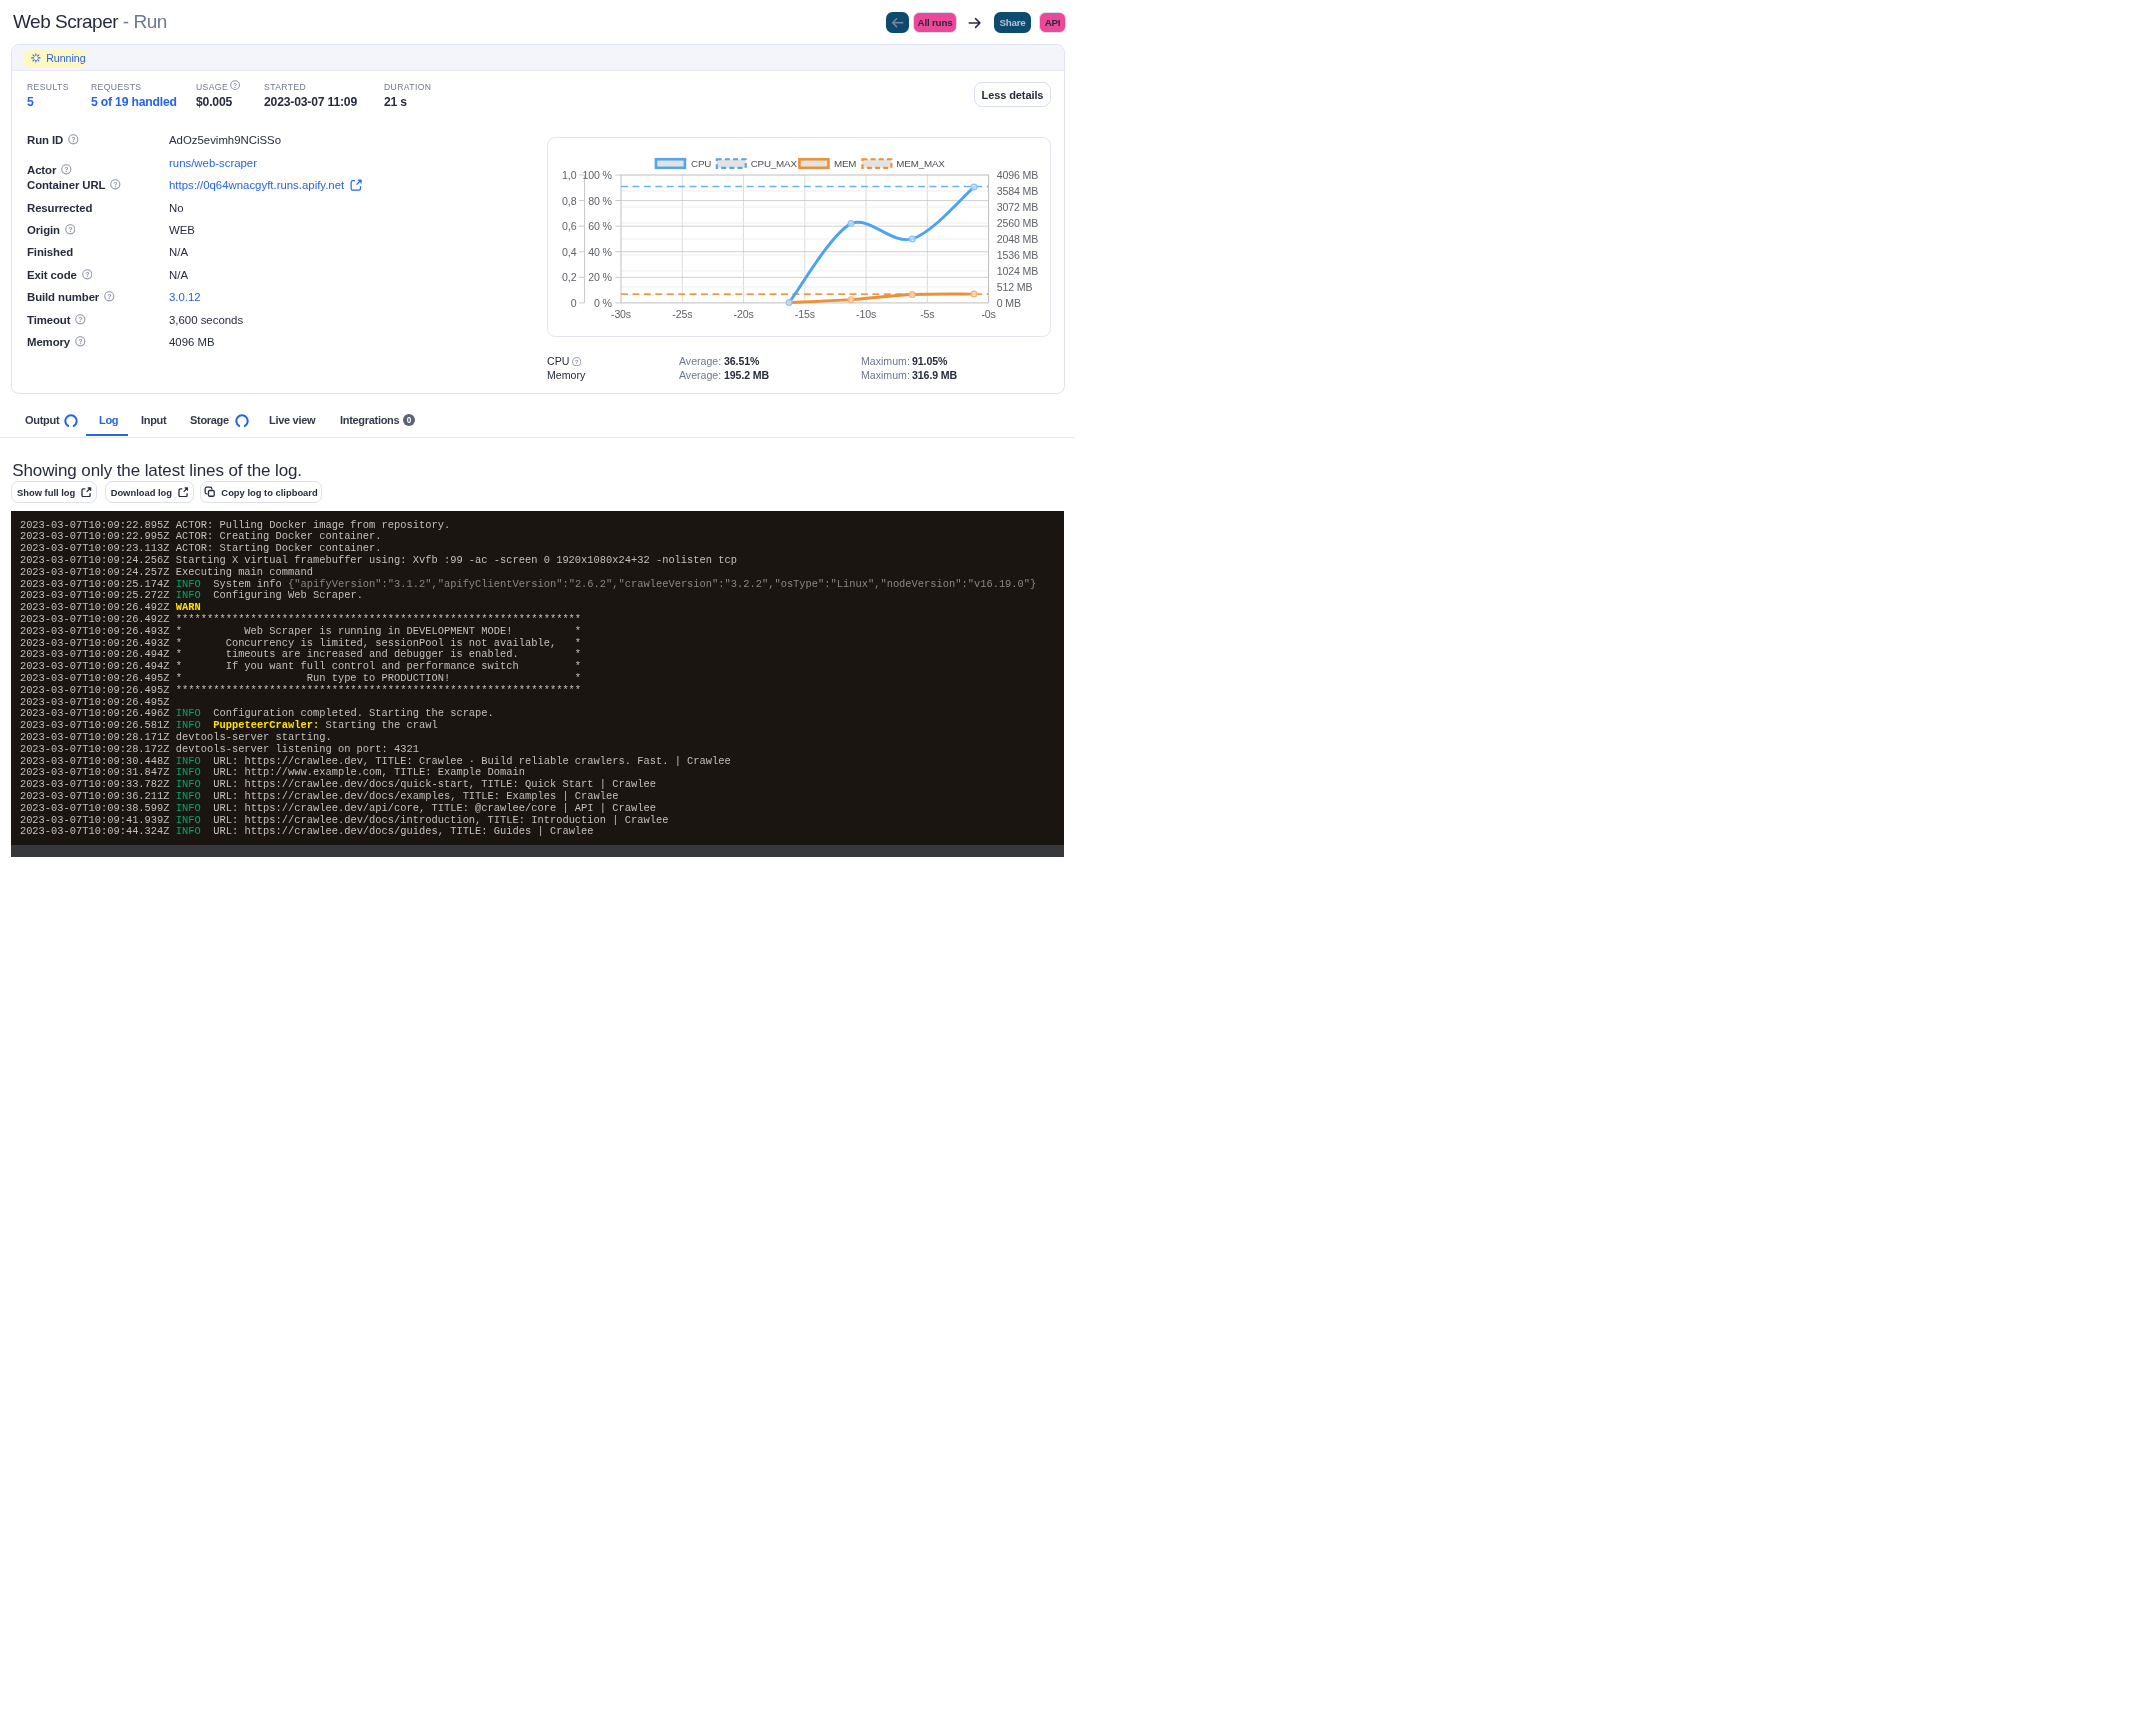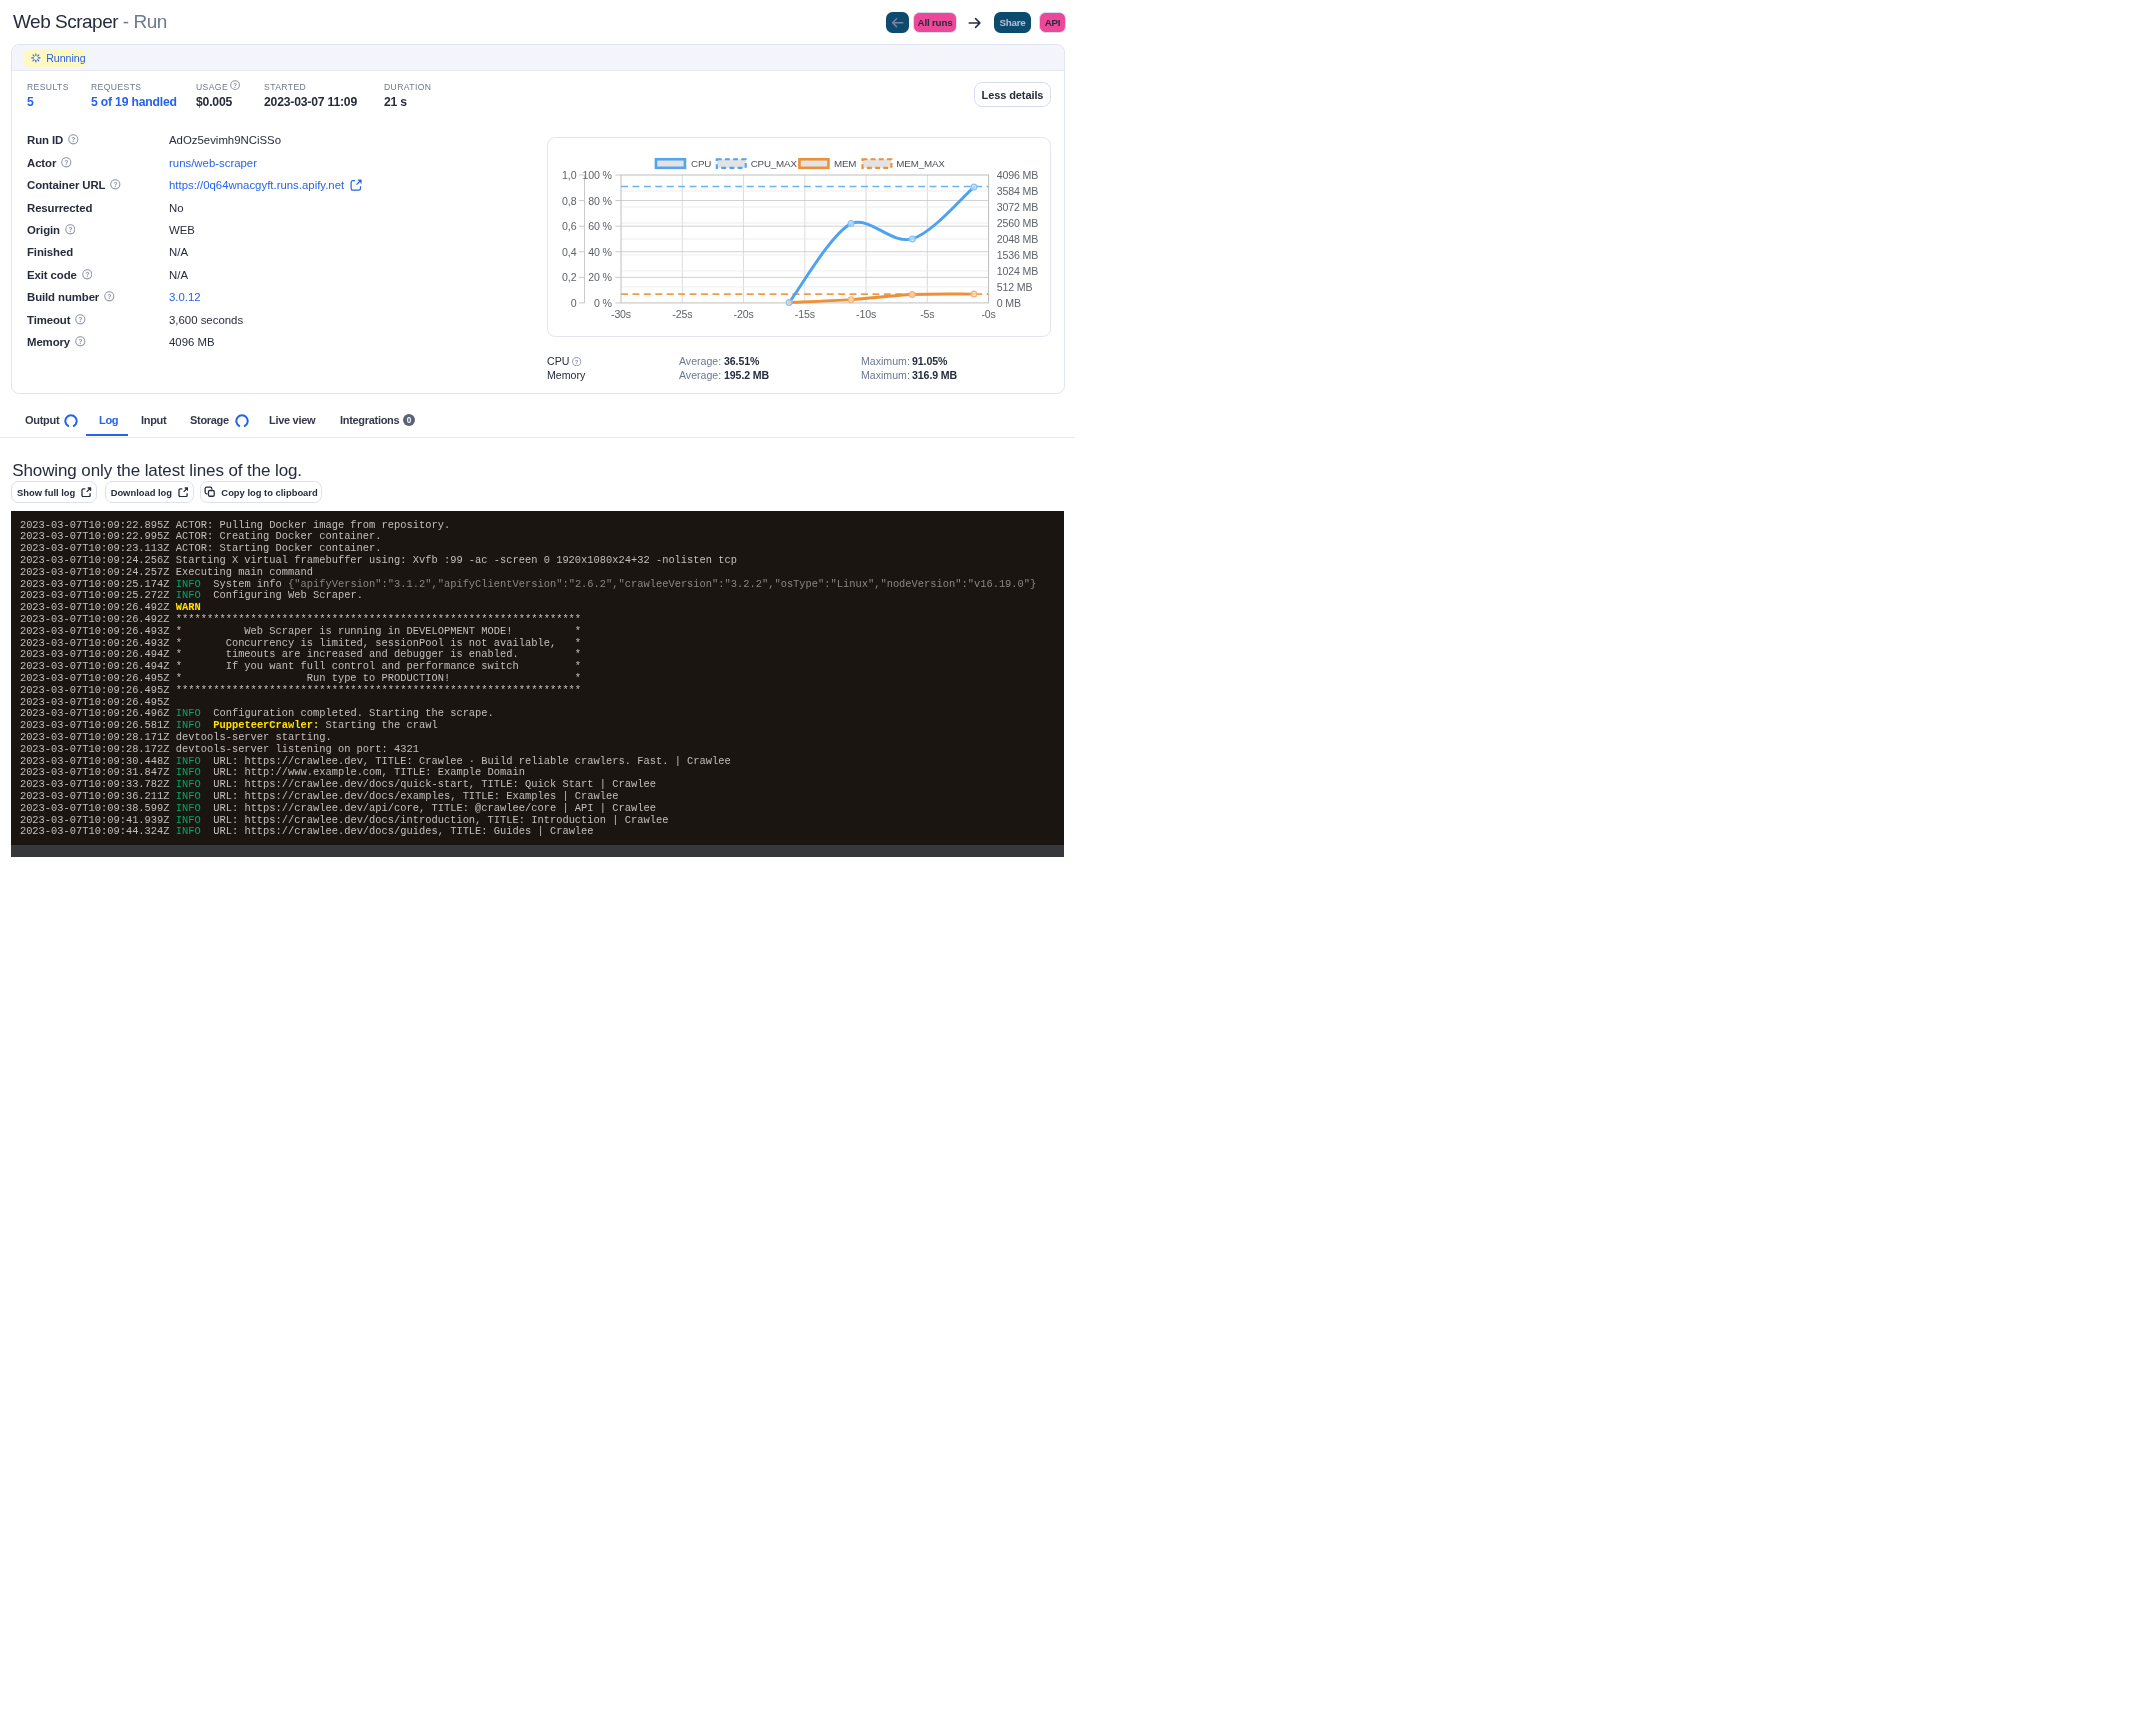--- a/index.html
+++ b/index.html
@@ -96,21 +96,21 @@
 <div class="drow" style="top:134px">
     <span class="dlab">Run ID</span>
     <svg class="qm" width="10.6" height="10.6" viewBox="0 0 13 13" style="font-size:14px">
       <circle cx="6.5" cy="6.5" r="5.6" fill="none" stroke="#8d94a8" stroke-width="1.3"></circle>
       <text x="6.5" y="9.6" font-size="8.6" font-weight="700" fill="#8d94a8" text-anchor="middle">?</text>
     </svg>
   </div>
 <div class="drow" style="left:169px;top:134px">
     <span>AdOz5evimh9NCiSSo</span>
   </div>
-<div class="drow" style="top:157px">
+<div class="drow" style="top:164px">
     <span class="dlab">Actor</span>
     <svg class="qm" width="10.6" height="10.6" viewBox="0 0 13 13" style="font-size:14px">
       <circle cx="6.5" cy="6.5" r="5.6" fill="none" stroke="#8d94a8" stroke-width="1.3"></circle>
       <text x="6.5" y="9.6" font-size="8.6" font-weight="700" fill="#8d94a8" text-anchor="middle">?</text>
     </svg>
   </div>
 <div class="drow" style="left:169px;top:157px">
     <span class="blue">runs/web-scraper</span>
   </div>
 <div class="drow" style="top:179px">

